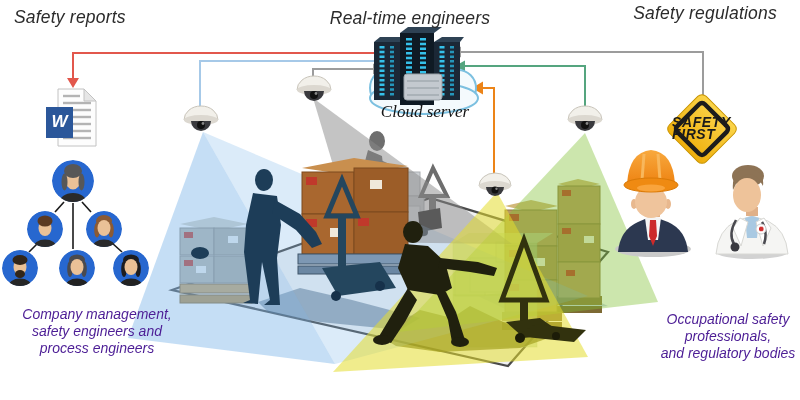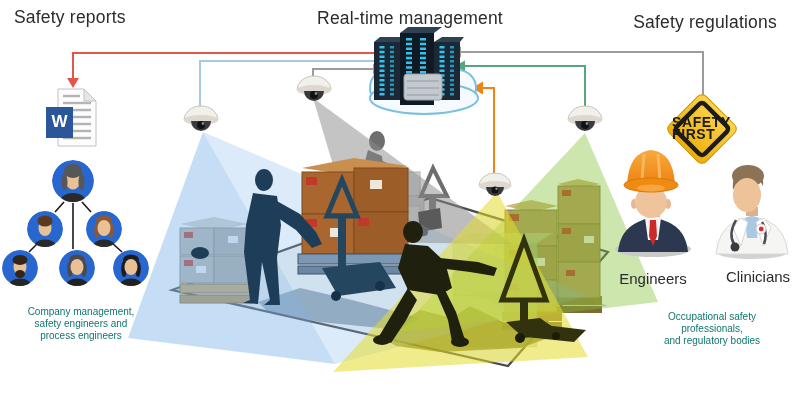--- a/index.html
+++ b/index.html
@@ -1,22 +1,22 @@
 <!DOCTYPE html>
 <html><head>
 <meta charset="utf-8">
 <style>
   html,body{margin:0;padding:0;background:#fff;}
   #stage{position:relative;width:800px;height:400px;background:#ffffff;overflow:hidden;
          font-family:"Liberation Sans",sans-serif;}
   #stage svg{position:absolute;left:0;top:0;}
-  .lbl{position:absolute;color:#2b2b2b;line-height:1.2;}
+  .lbl{position:absolute;color:#2b2b2b;line-height:1.2;font-style:italic;}
   .title{font-size:17.5px;letter-spacing:.2px;}
   .center{text-align:center;}
-  .caption{font-size:10px;white-space:pre-line;text-align:center;color:#0f766e;}
+  .caption{font-size:14px;white-space:pre-line;text-align:center;color:#4c1d95;padding-left:16px;}
   .serif{font-family:"Liberation Serif",serif;font-size:17px;color:#151515;}
   .small-label{font-size:15px;color:#2b2b2b;}
   .w-letter{font-size:17px;font-weight:bold;color:#ffffff;text-align:center;}
   .sign-text{font-size:14px;font-weight:bold;letter-spacing:.6px;line-height:12px;
              color:#1b1b1b;text-align:left;white-space:pre-line;}
   .bottom-cap{font-size:15px;color:#222;text-align:center;}
 </style>
 </head>
 <body>
 
@@ -363,31 +363,30 @@
     <path d="M736,220 q-8,14 -2,24" stroke="#4a4a50" stroke-width="2.5" fill="none"></path>
     <circle cx="735" cy="247" r="4.5" fill="#3a3a40"></circle>
     <path d="M762,222 q6,10 2,22" stroke="#4a4a50" stroke-width="2.5" fill="none"></path>
     <circle cx="761" cy="229" r="5" fill="#ffffff" stroke="#cccccc"></circle>
     <rect x="759" y="227.5" width="4.5" height="3" fill="#d03030"></rect>
         <rect x="759.8" y="226.7" width="3" height="4.5" fill="#d03030"></rect>
   </g>
 </svg>
 
   <div class="lbl title" style="left:14px;top:7px;">Safety reports</div>
-  <div class="lbl title center" style="left:310px;top:8px;width:200px;">Real-time management</div>
-  <div class="lbl title center" style="left:620px;top:12px;width:170px;">Safety regulations</div>
-
+  <div class="lbl title center" style="left:310px;top:8px;width:200px;">Real-time engineers</div>
+  <div class="lbl title center" style="left:620px;top:3px;width:170px;">Safety regulations</div>
+
+  <div class="lbl serif center" style="left:355px;top:102px;width:140px;">Cloud server</div>
 
   <div class="lbl w-letter" style="left:46px;top:112px;width:27px;">W</div>
 
   <div class="lbl sign-text" style="left:672px;top:116px;width:61px;">SAFETY
 FIRST</div>
 
-  <div class="lbl small-label center" style="left:613px;top:270px;width:80px;">Engineers</div>
-  <div class="lbl small-label center" style="left:718px;top:268px;width:80px;">Clinicians</div>
 
   <div class="lbl caption" style="left:0px;top:306px;width:162px;">Company management,
 safety engineers and
 process engineers</div>
   <div class="lbl caption" style="left:628px;top:305px;width:168px;margin-top:6px;">Occupational safety
 professionals,
 and regulatory bodies</div>
 </div>
 
 </body></html>

